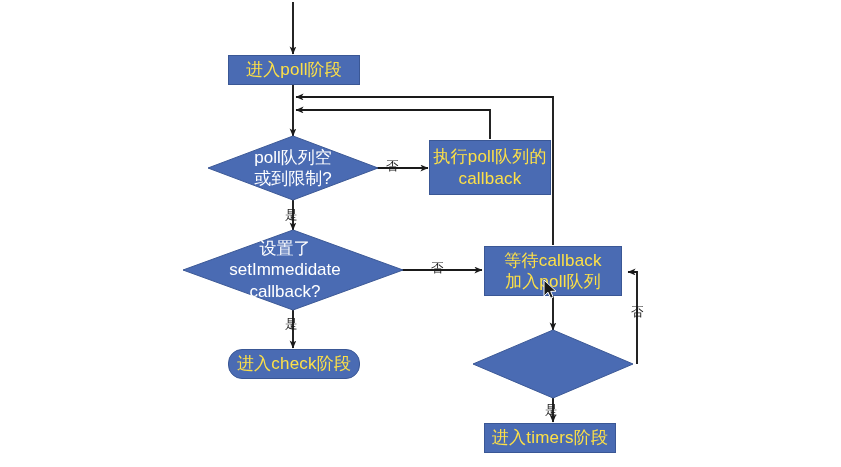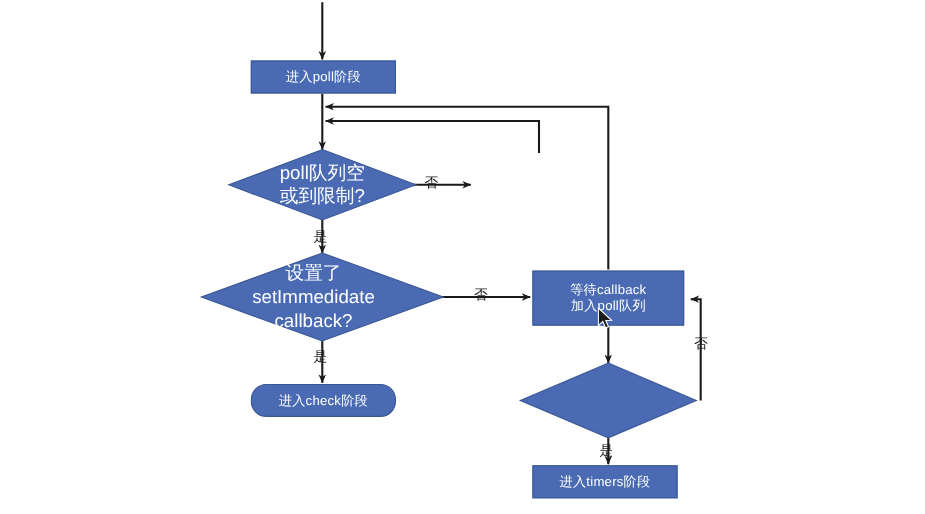--- a/index.html
+++ b/index.html
@@ -20,22 +20,22 @@
     top: 0;
     width: 841px;
     height: 467px;
   }
   .node {
     position: absolute;
     display: flex;
     align-items: center;
     justify-content: center;
     text-align: center;
-    color: #ffffff;
-    font-size: 12px;
+    color: #fde047;
+    font-size: 17px;
     line-height: 1.25;
     letter-spacing: 0.2px;
     white-space: pre-line;
     box-sizing: border-box;
     z-index: 3;
   }
   .proc {
     background: #4A6BB3;
     border: 1px solid #3A5795;
   }
@@ -110,20 +110,22 @@
       <path d="M553,296 L553,330" marker-end="url(#ah)"></path>
 
       <path d="M637,364 L637,272 L628,272" marker-end="url(#ah)"></path>
 
       <path d="M553,398 L553,422" marker-end="url(#ah)"></path>
     </g>
   </svg>
 
   <div class="node proc" style="left:228px; top:55px; width:132px; height:30px;">进入poll阶段</div>
 
+  <div class="node proc" style="left:429px; top:140px; width:122px; height:55px;">执行poll队列的
+callback</div>
 
   <div class="node proc" style="left:484px; top:246px; width:138px; height:50px;">等待callback
 加入poll队列</div>
 
   <div class="node proc" style="left:228px; top:349px; width:132px; height:30px;border-radius:14px;">进入check阶段</div>
 
   <div class="node proc" style="left:484px; top:423px; width:132px; height:30px;">进入timers阶段</div>
 
   <svg class="diamond" style="left:208px; top:136px; width:170px; height:64px;" viewBox="0 0 170 64" xmlns="http://www.w3.org/2000/svg">
     <polygon points="85,0 170,32 85,64 0,32" fill="#4A6BB3" stroke="#3A5795" stroke-width="1"></polygon>

